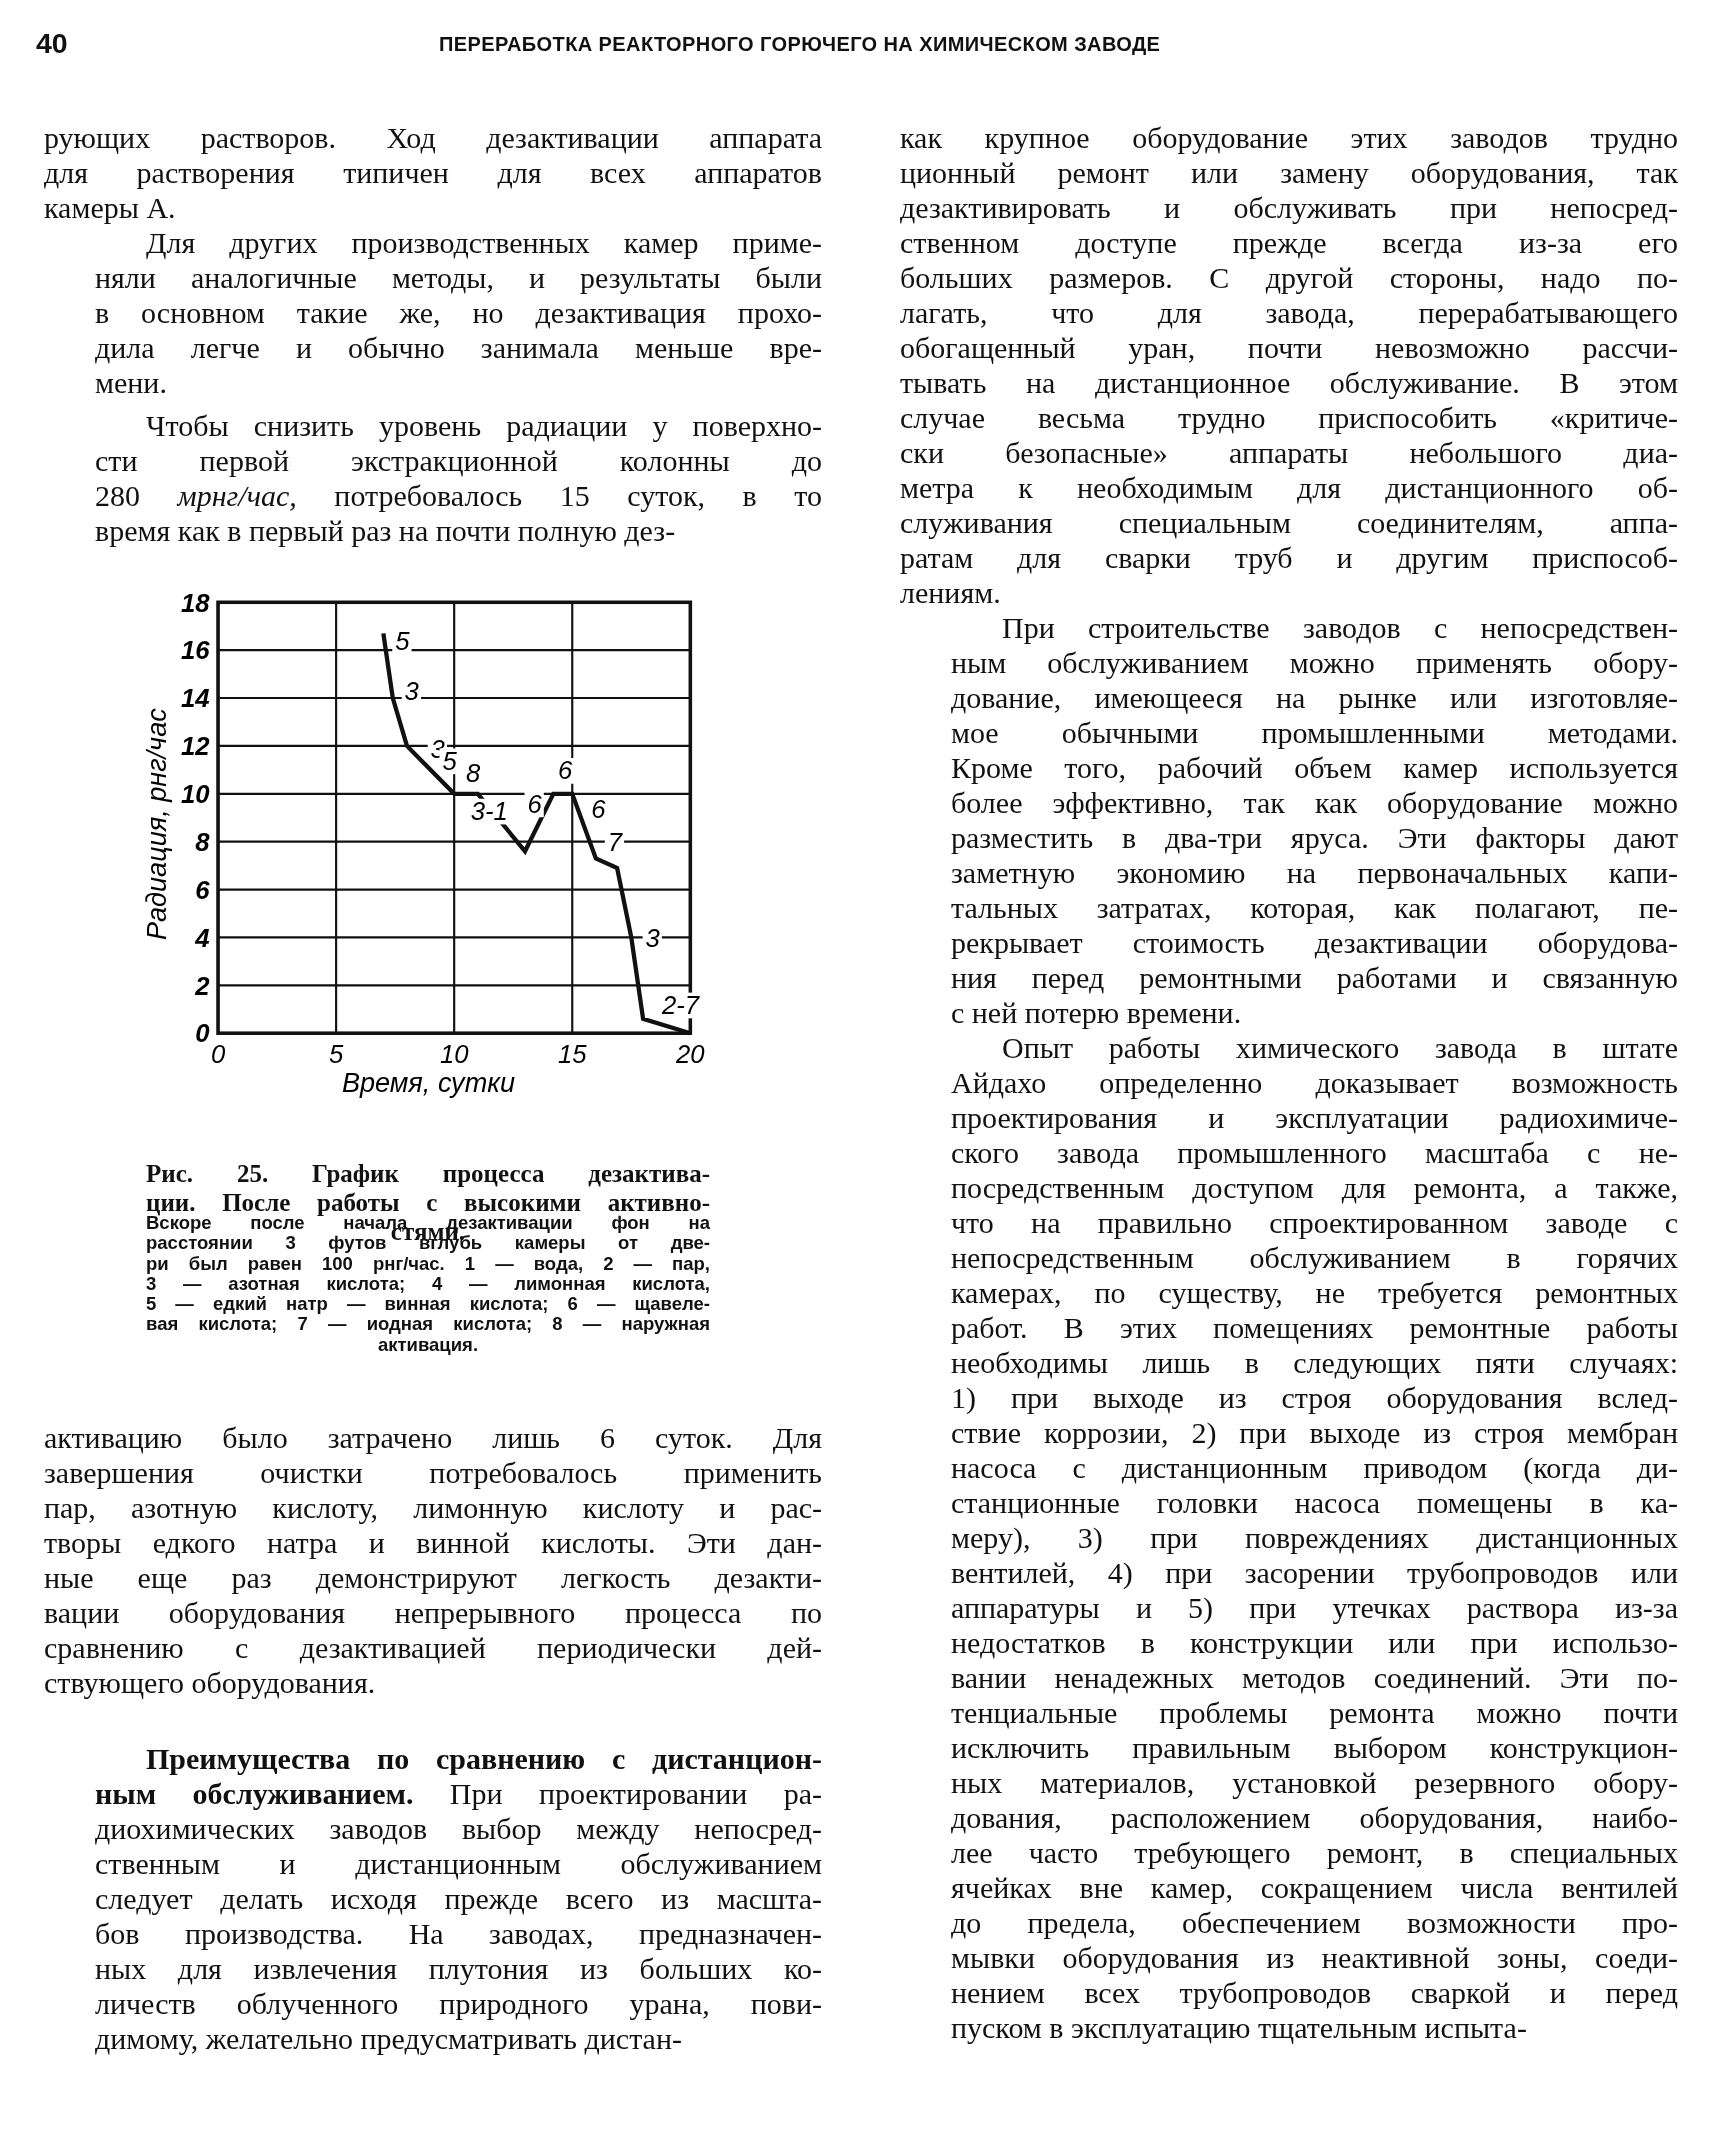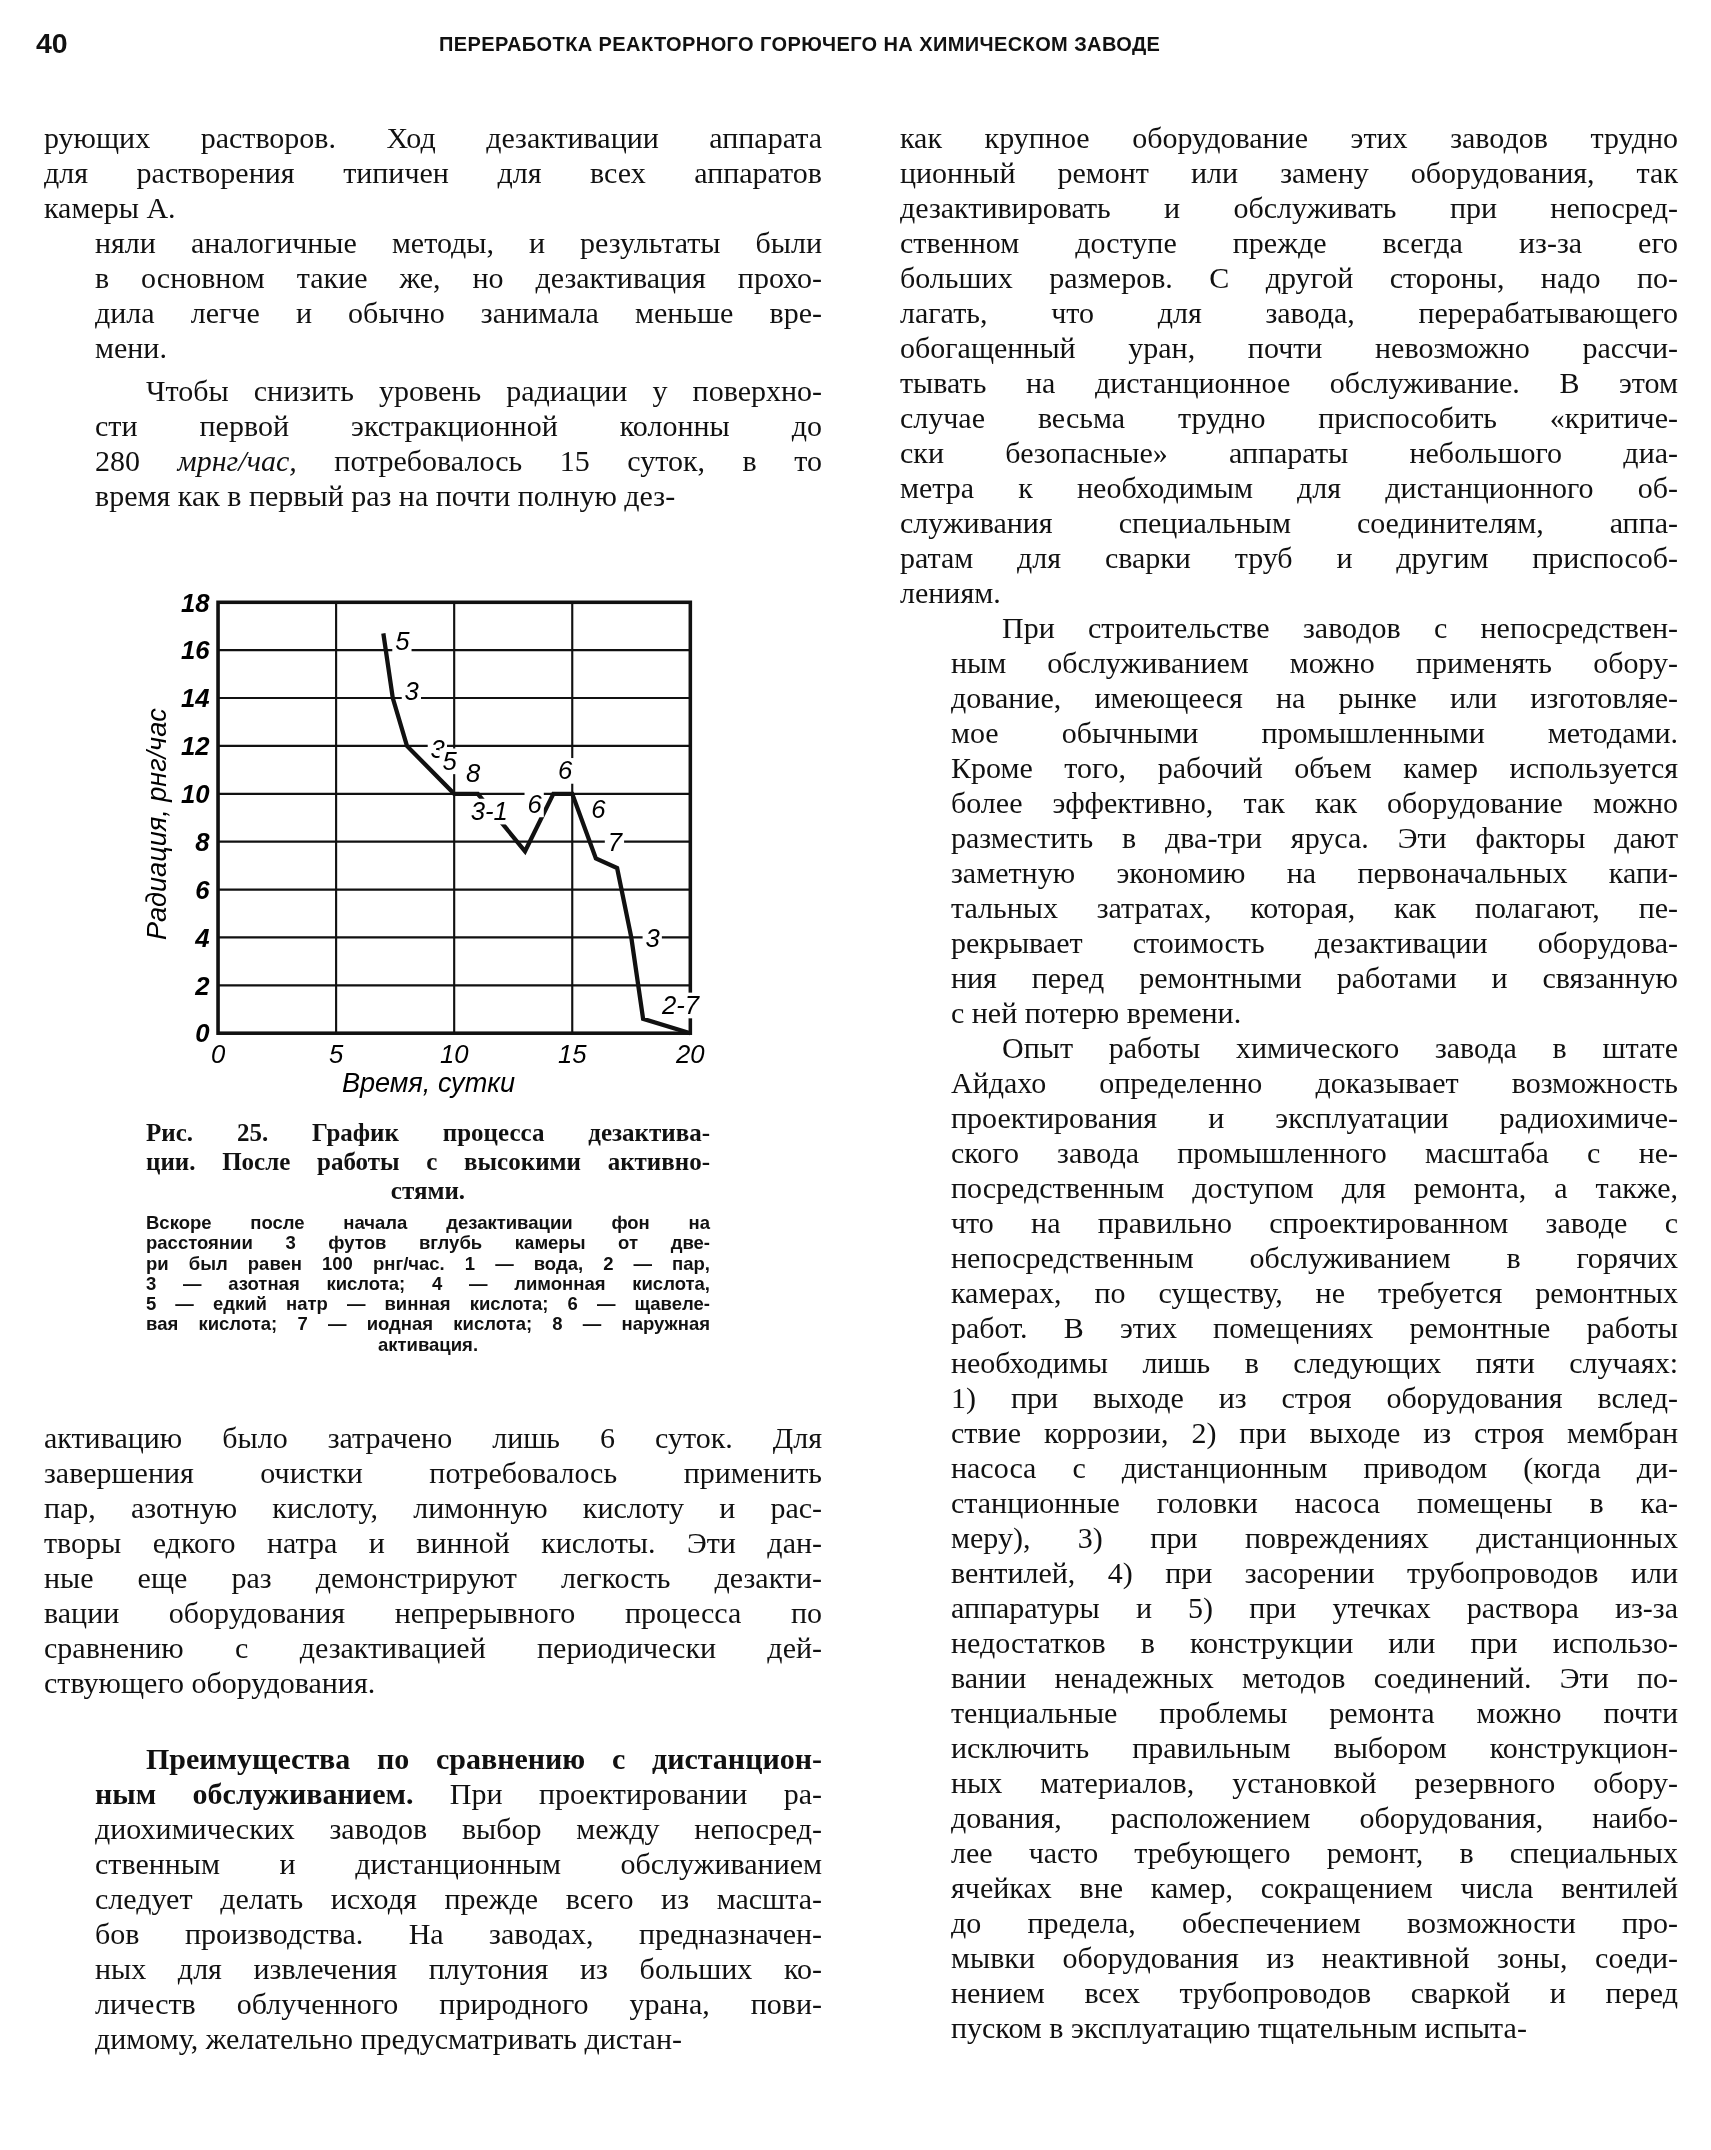--- a/index.html
+++ b/index.html
@@ -10,38 +10,39 @@
   .col p { margin: 0; text-indent: 0; }
   .col p.indent { text-indent: 51px; }
   .col-left-a { left: 44px; top: 120px; width: 778px; }
   .col-left-b { left: 44px; top: 1420px; width: 778px; }
   .col-left-c { left: 44px; top: 1741px; width: 778px; }
   .col-right { left: 900px; top: 120px; width: 778px; }
   .line { display: block; text-align: justify; text-align-last: justify; white-space: nowrap; }
   .line.last { text-align-last: left; }
   .chart-wrap { position: absolute; left: 136px; top: 578px; width: 585px; height: 528px; }
   .chart-wrap svg text { font-family: "Liberation Sans", "DejaVu Sans", sans-serif; font-style: italic; }
-  .caption-title { position: absolute; left: 146px; top: 1118px; width: 564px; font-size: 25px; line-height: 29px; font-weight: bold; text-align: justify; }
+  .caption-title { position: absolute; left: 146px; top: 1159px; width: 564px; font-size: 25px; line-height: 29px; font-weight: bold; text-align: justify; }
   .caption-body { position: absolute; left: 146px; top: 1213px; width: 564px; font-size: 18.5px; line-height: 20.3px; font-weight: bold; text-align: justify; font-family: "Liberation Sans", sans-serif; }
   .cap-line { display: block; white-space: nowrap; text-align: justify; text-align-last: justify; }
   .cap-line.center { text-align: center; text-align-last: center; }
 </style>
 </head>
 <body>
 
 <div class="page-number">40</div>
 <div class="running-head">ПЕРЕРАБОТКА РЕАКТОРНОГО ГОРЮЧЕГО НА ХИМИЧЕСКОМ ЗАВОДЕ</div>
 
 <div class="col col-left-a" id="colA">
     <p>
       <span class="line">рующих растворов. Ход дезактивации аппарата</span>
       <span class="line">для растворения типичен для всех аппаратов</span>
       <span class="line last">камеры А.</span>
     </p>
     <p class="indent">
+      <span class="line" style="padding-left: 51px;">Для других производственных камер приме-</span>
       <span class="line">няли аналогичные методы, и результаты были</span>
       <span class="line">в основном такие же, но дезактивация прохо-</span>
       <span class="line">дила легче и обычно занимала меньше вре-</span>
       <span class="line last">мени.</span>
     </p>
     <p class="indent">
       <span class="line" style="padding-left: 51px; margin-top: 8px;">Чтобы снизить уровень радиации у поверхно-</span>
       <span class="line">сти первой экстракционной колонны до</span>
       <span class="line">280 <i>мрнг/час,</i> потребовалось 15 суток, в то</span>
       <span class="line last">время как в первый раз на почти полную дез-</span>

